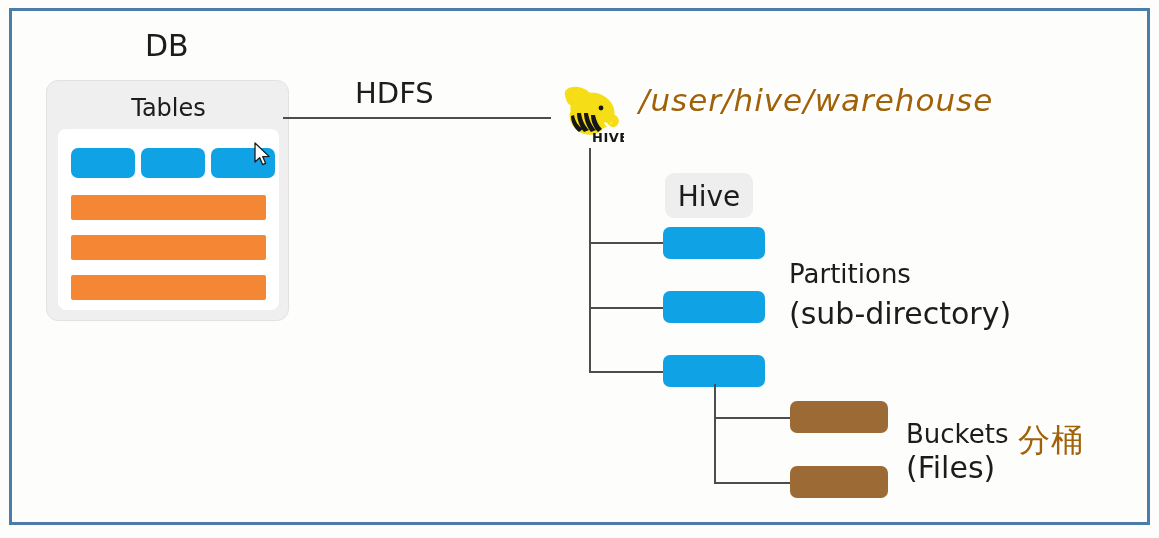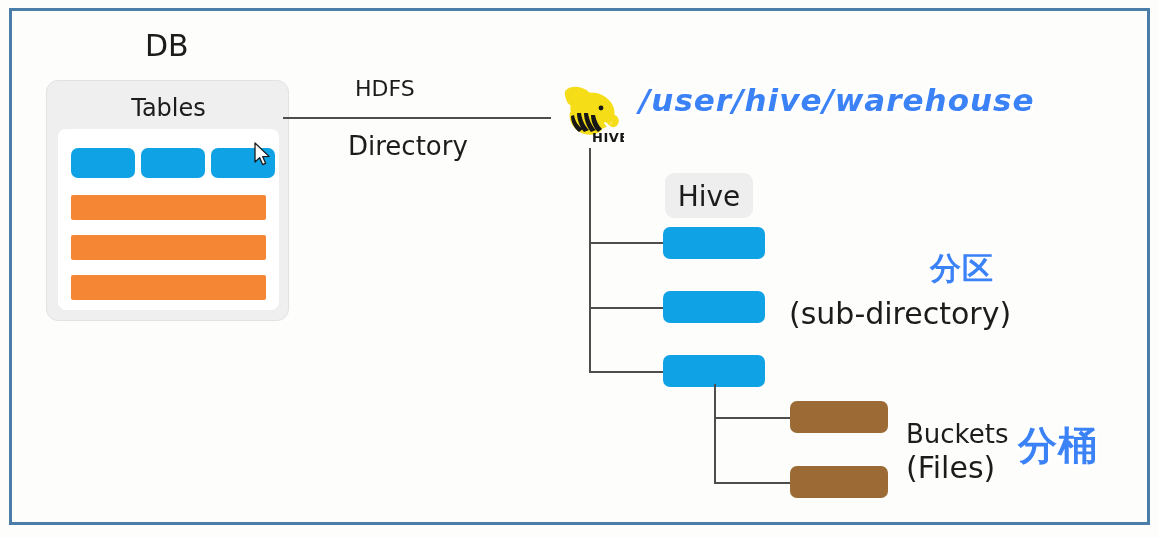--- a/index.html
+++ b/index.html
@@ -33,45 +33,45 @@
   }
 
   
   .txt {
     position: absolute;
     color: #1c1c1c;
     white-space: pre;
     line-height: 1.18;
   }
   .txt-db      { left: 145px; top: 28px;  font-size: 30px; }
-  .txt-hdfs    { left: 355px; top: 76px;  font-size: 22px; text-align: right; }
+  .txt-hdfs    { left: 355px; top: 76px;  font-size: 29px; text-align: right; }
   .txt-dir     { left: 348px; top: 131px; font-size: 26px; }
   .txt-part    { left: 789px; top: 259px; font-size: 26px; }
   .txt-partsub { left: 789px; top: 296px; font-size: 30px; }
   .txt-buck    { left: 906px; top: 419px; font-size: 26px; }
   .txt-buckf   { left: 906px; top: 450px; font-size: 30px; }
 
   
   .redlbl {
     position: absolute;
-    color: #3b82f6;
-    font-weight: bold;
+    color: #a16207;
+    font-weight: normal;
     white-space: pre;
     letter-spacing: 1px;
     -webkit-text-stroke: 3px #ffffff;
     paint-order: stroke fill;
     text-shadow:
        1px 0 0 #fff, -1px 0 0 #fff, 0 1px 0 #fff, 0 -1px 0 #fff,
        2px 2px 0 #fff, -2px 2px 0 #fff, 2px -2px 0 #fff, -2px -2px 0 #fff,
        3px 0 0 #fff, -3px 0 0 #fff, 0 3px 0 #fff, 0 -3px 0 #fff;
     text-align: center;
   }
   .red-path { left: 639px; top: 82px;  font-size: 31px; font-style: italic; }
   .red-fenqu{ left: 930px; top: 248px; font-size: 31px; }
-  .red-fentong{ left: 1018px; top: 419px; font-size: 39px; }
+  .red-fentong{ left: 1018px; top: 419px; font-size: 32px; }
 
   
   .card-outer {
     position: absolute;
     left: 46px;
     top: 80px;
     width: 243px;
     height: 241px;
     background: #efefef;
     border: 1px solid #e2e2e2;
@@ -220,21 +220,20 @@
       <div class="chip chip-1"></div>
       <div class="chip chip-2"></div>
       <div class="obar obar-0"></div>
       <div class="obar obar-1"></div>
       <div class="obar obar-2"></div>
     </div>
   </div>
 
   <div class="txt txt-hdfs">HDFS</div>
   <div class="hline hdfs-line"></div>
-  <div class="txt txt-dir">Directory</div>
 
   <div class="hive-logo">
     <svg viewBox="0 0 66 62" width="66" height="62" xmlns="http://www.w3.org/2000/svg">
 
       <path d="M7 13 C5 6 16 3 24 6 C31 8 34 13 33 19 L16 24 C10 24 8 19 7 13 Z" fill="#f5dd18"></path>
 
       <path d="M14 20 C18 11 33 8 44 13 C54 18 58 27 56 35 C54 43 46 48 36 48 C24 48 15 41 13 32 C12 27 12 23 14 20 Z" fill="#f5dd18"></path>
 
       <path d="M12 30 C10 39 16 49 26 52 C33 54 40 52 44 48 L38 40 C30 44 20 40 17 32 Z" fill="#f5dd18"></path>
 
@@ -263,22 +262,22 @@
   <div class="branch branch-2"></div>
 
   <div class="hive-badge">
     <div class="hive-badge-label">Hive</div>
   </div>
 
   <div class="pbox pbox-0"></div>
   <div class="pbox pbox-1"></div>
   <div class="pbox pbox-2"></div>
 
+  <div class="txt txt-part">Partitions</div>
   <div class="txt txt-partsub">(sub-directory)</div>
-  <div class="redlbl red-fenqu">分区</div>
 
   <div class="vline trunk-buck"></div>
   <div class="branch branch-b0"></div>
   <div class="branch branch-b1"></div>
 
   <div class="bbox bbox-0"></div>
   <div class="bbox bbox-1"></div>
 
   <div class="txt txt-buck">Buckets</div>
   <div class="txt txt-buckf">(Files)</div>

